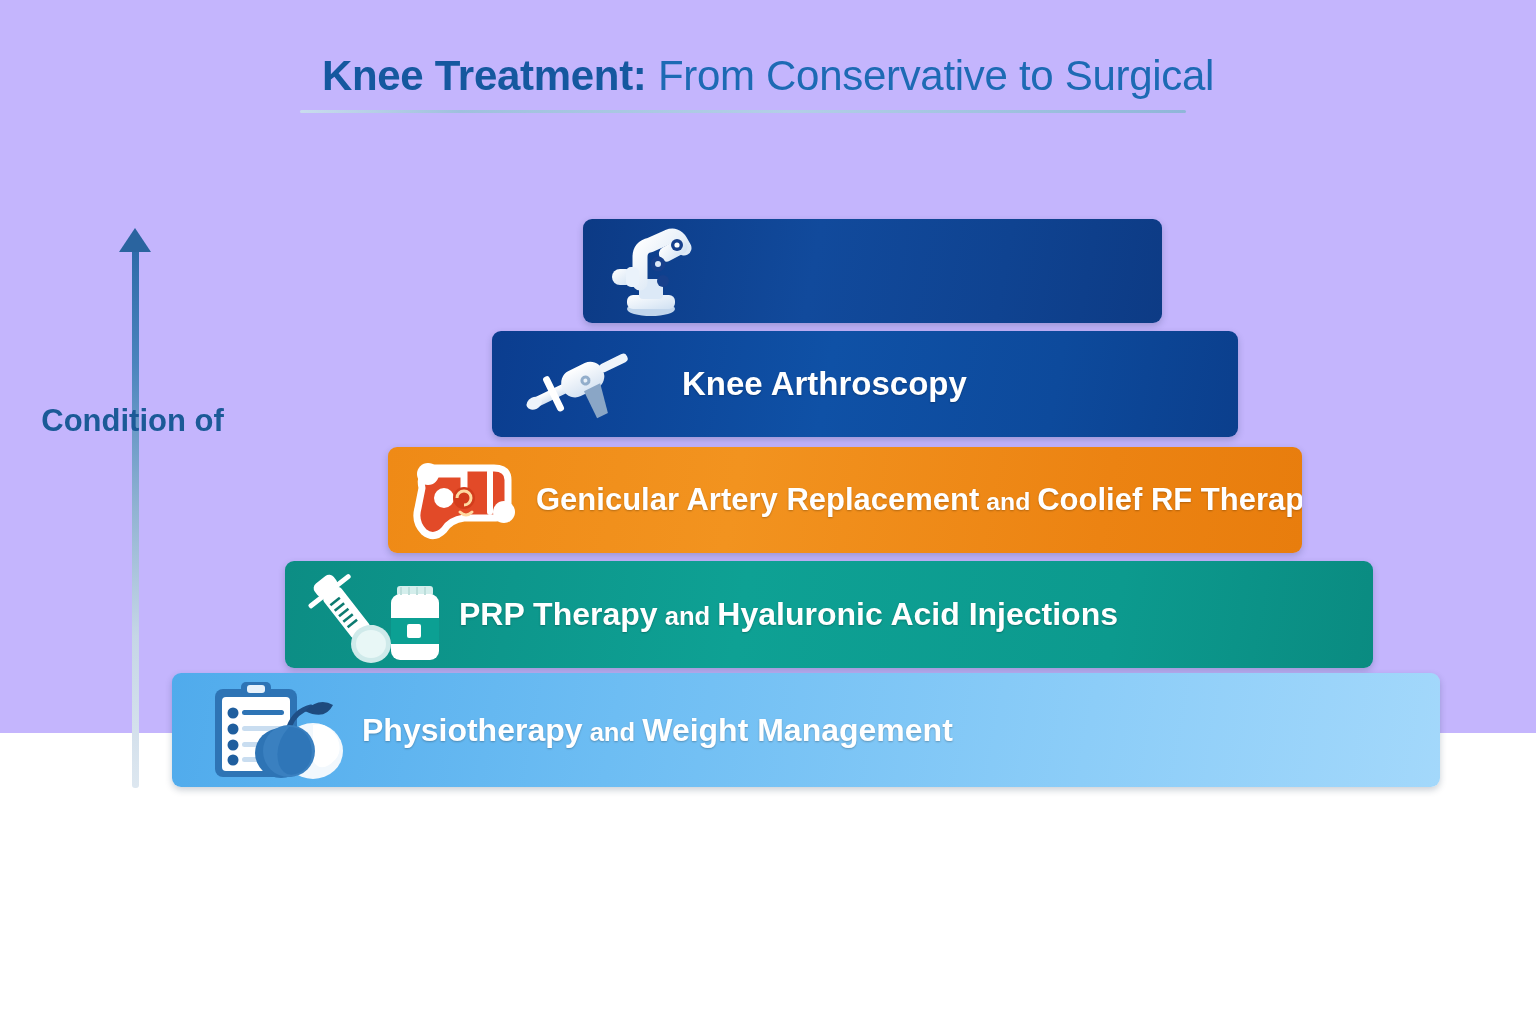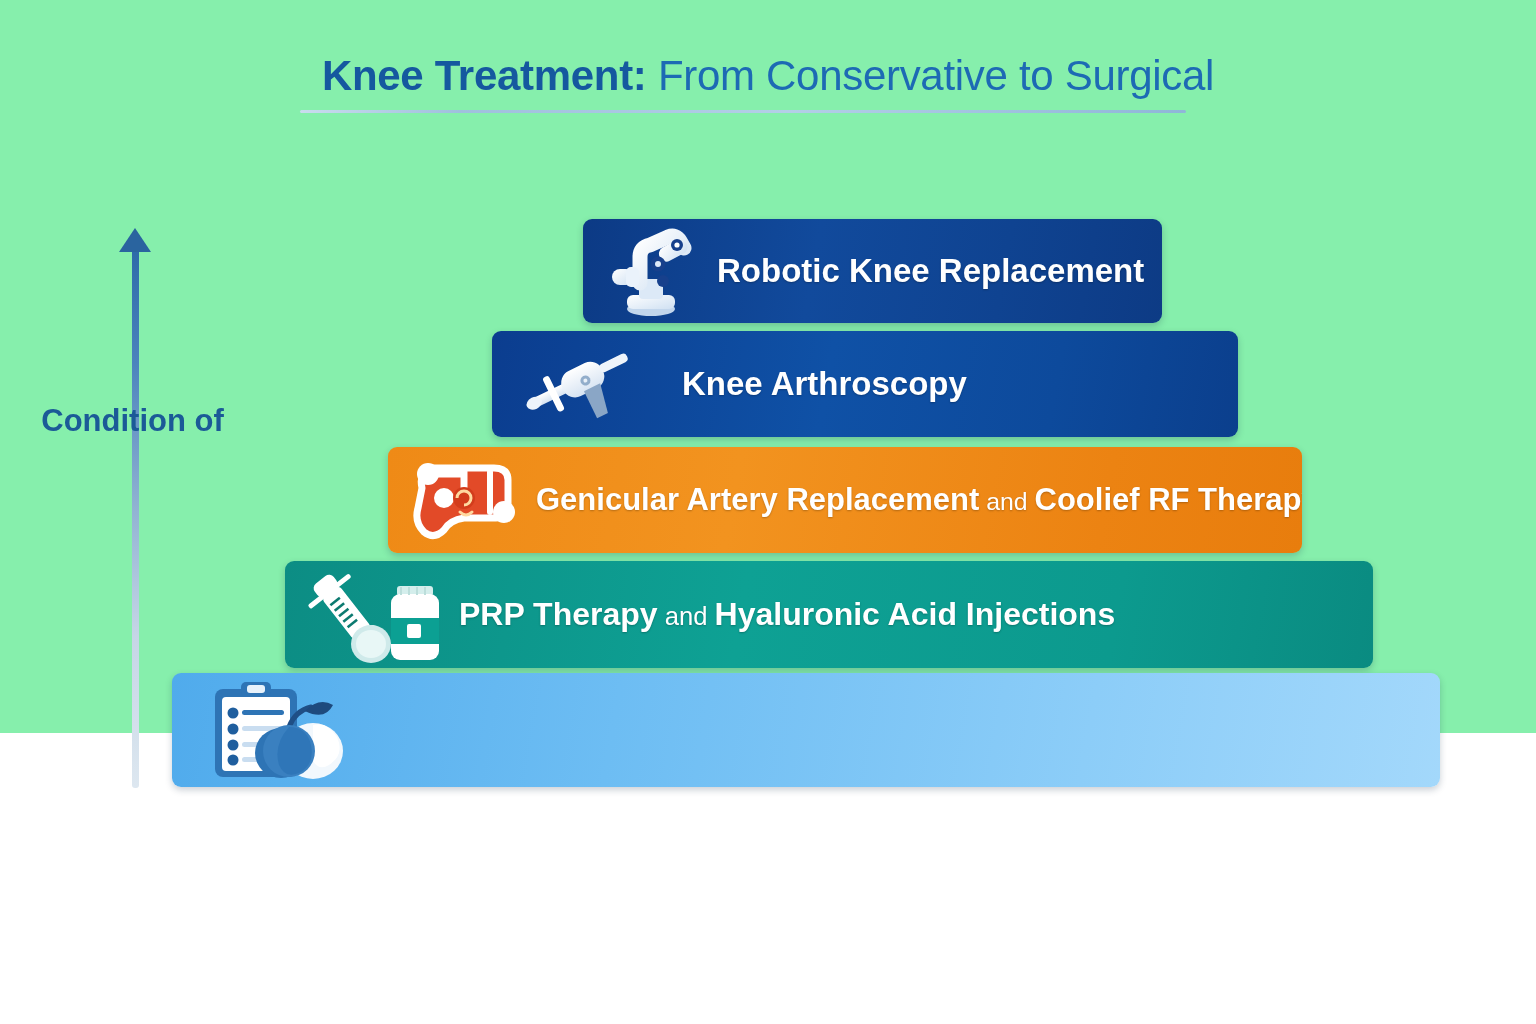--- a/index.html
+++ b/index.html
@@ -3,21 +3,21 @@
 <meta charset="utf-8">
 <style>
   html,body{margin:0;padding:0;}
   body{
     width:1536px;height:1024px;
     background:#ffffff;
     font-family:"Liberation Sans", sans-serif;
     overflow:hidden;
     position:relative;
   }
-  #stage{position:absolute;left:0;top:0;width:1536px;height:733px;background:#86efac;}
+  #stage{position:absolute;left:0;top:0;width:1536px;height:733px;background:#c4b5fd;}
 
   
   #title-block{
     position:absolute;left:0;top:52px;width:1536px;text-align:center;
   }
   #title-text{
     display:inline-block;
     font-size:42px;
     line-height:48px;
     letter-spacing:-0.3px;
@@ -61,21 +61,21 @@
     position:relative;flex:0 0 auto;
     display:flex;align-items:center;justify-content:center;
   }
   .bar-label{
     position:relative;
     color:#ffffff;
     font-weight:bold;
     white-space:nowrap;
     text-shadow:0 1px 2px rgba(0,0,0,0.25);
   }
-  .conj{font-weight:normal;font-size:0.80em;}
+  .conj{font-weight:bold;font-size:0.80em;}
 
   #bar-1{left:583px;top:219px;width:579px;height:104px;
     background:linear-gradient(100deg,#0c3a85 0%,#114a9c 40%,#0f4391 72%,#0d3b85 100%);}
   #bar-2{left:492px;top:331px;width:736px;height:106px;
     background:linear-gradient(100deg,#0b3d8f 0%,#0f51a6 45%,#0d4a9c 75%,#0b3f8d 100%);padding-left:10px;}
   #bar-3{left:388px;top:447px;width:914px;height:106px;
     background:linear-gradient(100deg,#ef8a16 0%,#f2931f 38%,#ec8312 78%,#e87d0d 100%);}
   #bar-4{left:285px;top:561px;width:1088px;height:107px;
     background:linear-gradient(100deg,#0c8d84 0%,#0ea194 42%,#0c9a8e 76%,#0a8b81 100%);align-items:center;}
   #bar-5{left:172px;top:673px;width:1268px;height:114px;
@@ -127,21 +127,20 @@
         <rect x="52" y="20" width="30" height="15" rx="7" transform="rotate(-28 67 27)" fill="url(#rbw)"></rect>
         <circle cx="71" cy="22" r="6" fill="#17408c"></circle>
         <circle cx="71" cy="22" r="2.6" fill="#ffffff"></circle>
         <circle cx="52" cy="41" r="7.5" fill="#17408c"></circle>
         <circle cx="52" cy="41" r="3" fill="#dfe9f7"></circle>
         <circle cx="57" cy="58" r="6" fill="#17408c"></circle>
         <rect x="6" y="46" width="22" height="16" rx="8" fill="url(#rbw)"></rect>
         <rect x="20" y="44" width="13" height="20" rx="5" fill="#eaf2fb"></rect>
       </svg>
     </div>
-    <div class="bar-label"><span>Robotic Knee Replacement</span></div>
   </div>
 
   <div class="bar" id="bar-2">
     <div class="bar-icon">
       <svg width="112" height="92" viewBox="0 0 112 92" aria-hidden="true">
         <defs>
           <linearGradient id="asw" x1="0" y1="0" x2="0" y2="1">
             <stop offset="0" stop-color="#ffffff"></stop>
               <stop offset="1" stop-color="#d6e3f2"></stop>
           </linearGradient>
@@ -231,15 +230,16 @@
         </g>
         <path d="M88 50 q6 -16 22 -20" stroke="#1f4f86" stroke-width="5" fill="none" stroke-linecap="round"></path>
         <path d="M104 34 q14 -14 28 -6 q-8 16 -28 6 Z" fill="#1e4a7d"></path>
         <ellipse cx="112" cy="74" rx="30" ry="28" fill="#f2f8fd"></ellipse>
         <path d="M112 48 q14 -4 24 12 q8 18 -8 28 q-10 6 -16 -4 Z" fill="#ffffff"></path>
         <ellipse cx="80" cy="76" rx="26" ry="25" fill="#2e74b5"></ellipse>
         <ellipse cx="88" cy="74" rx="26" ry="26" fill="#3a80c0"></ellipse>
         <path d="M88 50 q18 0 22 18 q4 20 -12 28 q-14 6 -20 -8 q-6 -20 10 -38 Z" fill="#2f76b8"></path>
       </svg>
     </div>
+    <div class="bar-label"><span>Physiotherapy</span><span class="conj"> and </span><span>Weight Management</span></div>
   </div>
 
 </div>
 
 </body></html>

